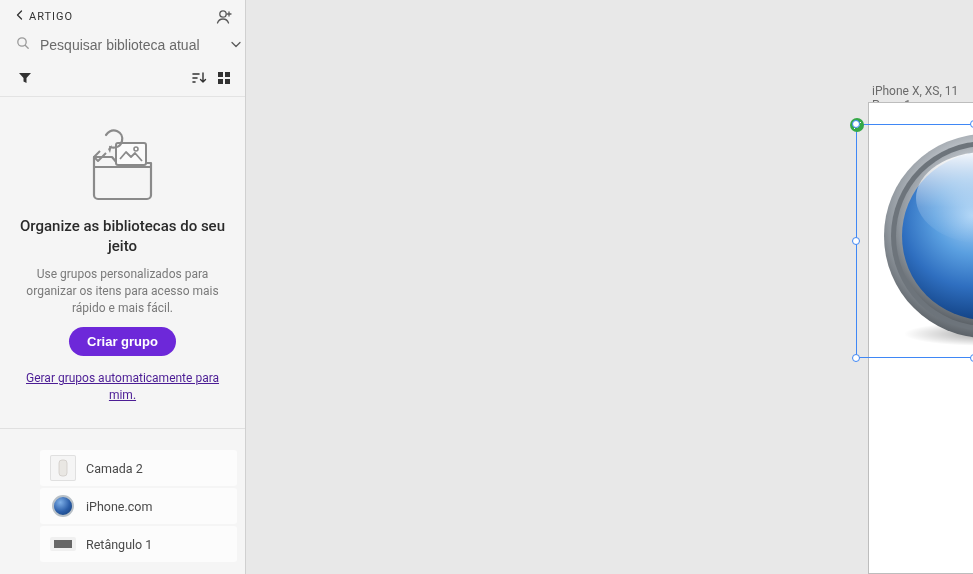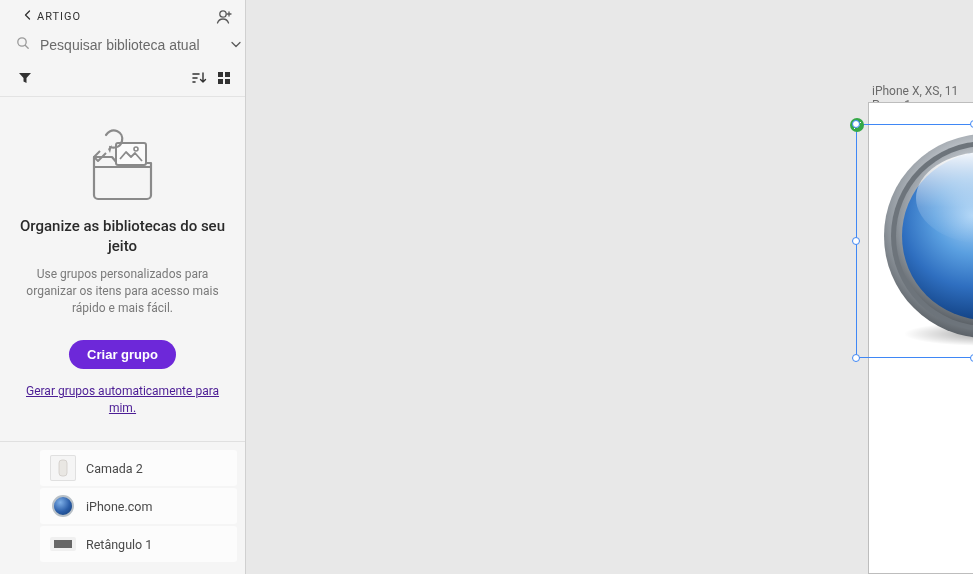--- a/index.html
+++ b/index.html
@@ -18,21 +18,21 @@
       background: #f5f5f5;
       border-right: 1px solid #d0d0d0;
       display: flex;
       flex-direction: column;
       height: 100%;
     }
     .sidebar-header {
       display: flex;
       align-items: center;
       justify-content: space-between;
-      padding: 8px 14px 6px 24px;
+      padding: 8px 14px 6px 16px;
     }
     .back-row { display: flex; align-items: center; gap: 6px; cursor: pointer; }
     .back-chev { font-size: 11px; color: #323232; }
     .back-label { font-size: 11px; letter-spacing: 1px; color: #323232; }
     .add-user { width: 16px; height: 16px; color: #5a5a5a; }
     .search-row {
       display: flex; align-items: center; gap: 10px;
       padding: 6px 14px 10px 16px;
     }
     .search-icon { color: #9a9a9a; }
@@ -49,21 +49,21 @@
     }
     .filter-icon { color: #323232; }
     .toolbar-right { display: flex; gap: 10px; align-items: center; }
     .sort-icon, .grid-icon { color: #323232; }
     .panel {
       padding: 18px 14px 18px 14px;
       text-align: center;
     }
     .panel-illu { margin: 6px auto 14px auto; display: block; }
     .panel-title { font-size: 15px; font-weight: 500; margin-bottom: 10px; color: #2a2a2a; line-height: 1.3; }
-    .panel-desc { font-size: 12px; color: #7a7a7a; margin-bottom: 24px; line-height: 1.4; padding: 0 6px; }
+    .panel-desc { font-size: 12px; color: #7a7a7a; margin-bottom: 11px; line-height: 1.4; padding: 0 6px; }
     .btn-primary {
       background: #6d28d9; color: #fff; border: none; border-radius: 16px;
       padding: 7px 18px; font-size: 13px; font-weight: 600; cursor: pointer;
     }
     .panel-link {
       display: block; margin-top: 14px; font-size: 12px; color: #4c1d95;
       text-decoration: underline; cursor: pointer; line-height: 1.4; padding: 0 12px;
     }
     .items {
       margin-top: auto;

